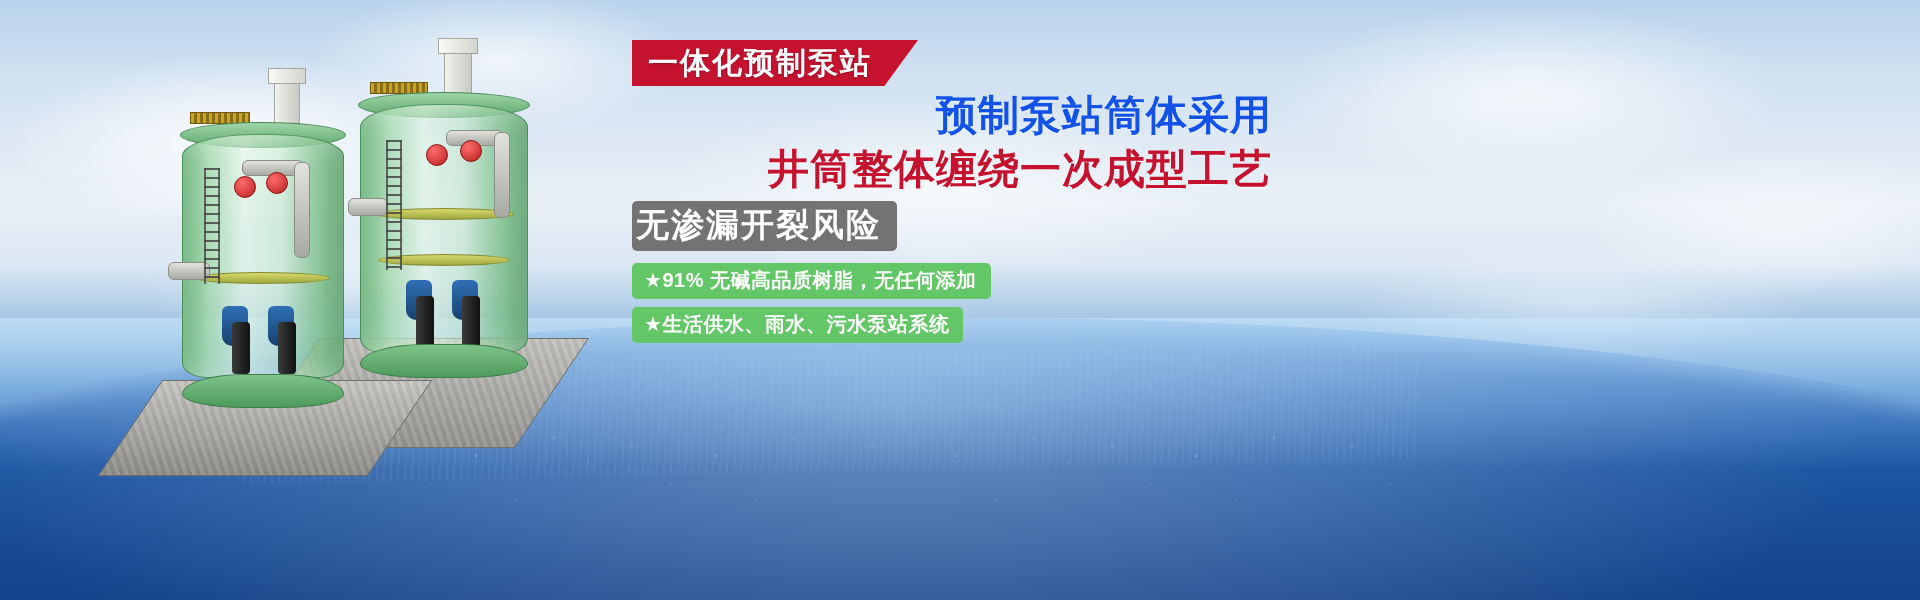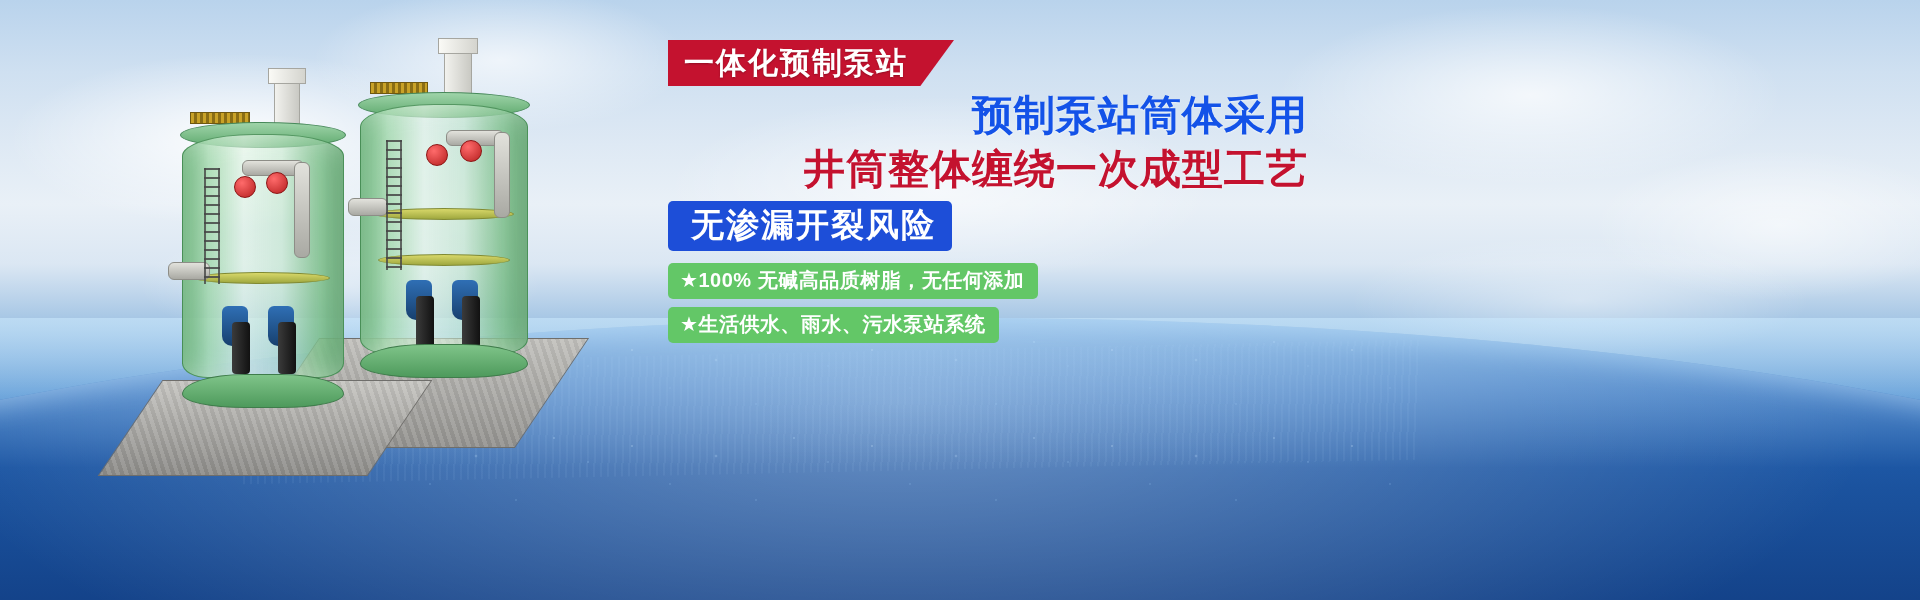--- a/index.html
+++ b/index.html
@@ -206,21 +206,21 @@
   }
   .unit .pumpbody {
     position:absolute;
     width:26px;height:40px;border-radius:6px 6px 10px 10px;
     background:linear-gradient(to bottom,#2f6fb5,#17406e);
   }
 
   
   .copy {
     position:absolute;
-    left:668px; top:40px;
+    left:632px; top:40px;
     width:640px;
   }
   .tag {
     display:inline-block;
     position:relative;
     background:#c4122f;
     color:#ffffff;
     font-size:30px;
     font-weight:bold;
     letter-spacing:2px;
@@ -237,26 +237,26 @@
     margin-top:6px;
     text-shadow:0 1px 2px rgba(255,255,255,.55);
     text-align:right;
   }
   .headline.blue { color:#1352e8; }
   .headline.red  { color:#c4122f; }
 
   .green-badge {
     display:inline-block;
     margin-top:8px;
-    background:#1d4ed8;
+    background:#737373;
     color:#ffffff;
     font-size:33px;
     font-weight:bold;
     letter-spacing:2px;
-    padding:4px 16px 6px 23px;
+    padding:4px 16px 6px 4px;
     border-radius:5px;
     line-height:1.2;
   }
 
   .bullets { margin-top:12px; }
   .bullet {
     display:inline-block;
     background:#63c767;
     color:#ffffff;
     font-size:20px;
@@ -334,18 +334,18 @@
     </div>
   </div>
 
   <div class="copy">
     <div class="tag">一体化预制泵站</div>
     <div class="headline blue">预制泵站筒体采用</div>
     <div class="headline red">井筒整体缠绕一次成型工艺</div>
     <div class="green-badge">无渗漏开裂风险</div>
 
     <div class="bullets">
-      <div class="bullet-row"><span class="bullet">★100% 无碱高品质树脂，无任何添加</span></div>
+      <div class="bullet-row"><span class="bullet">★91% 无碱高品质树脂，无任何添加</span></div>
       <div class="bullet-row"><span class="bullet">★生活供水、雨水、污水泵站系统</span></div>
     </div>
   </div>
 
 </div>
 
 </body></html>

